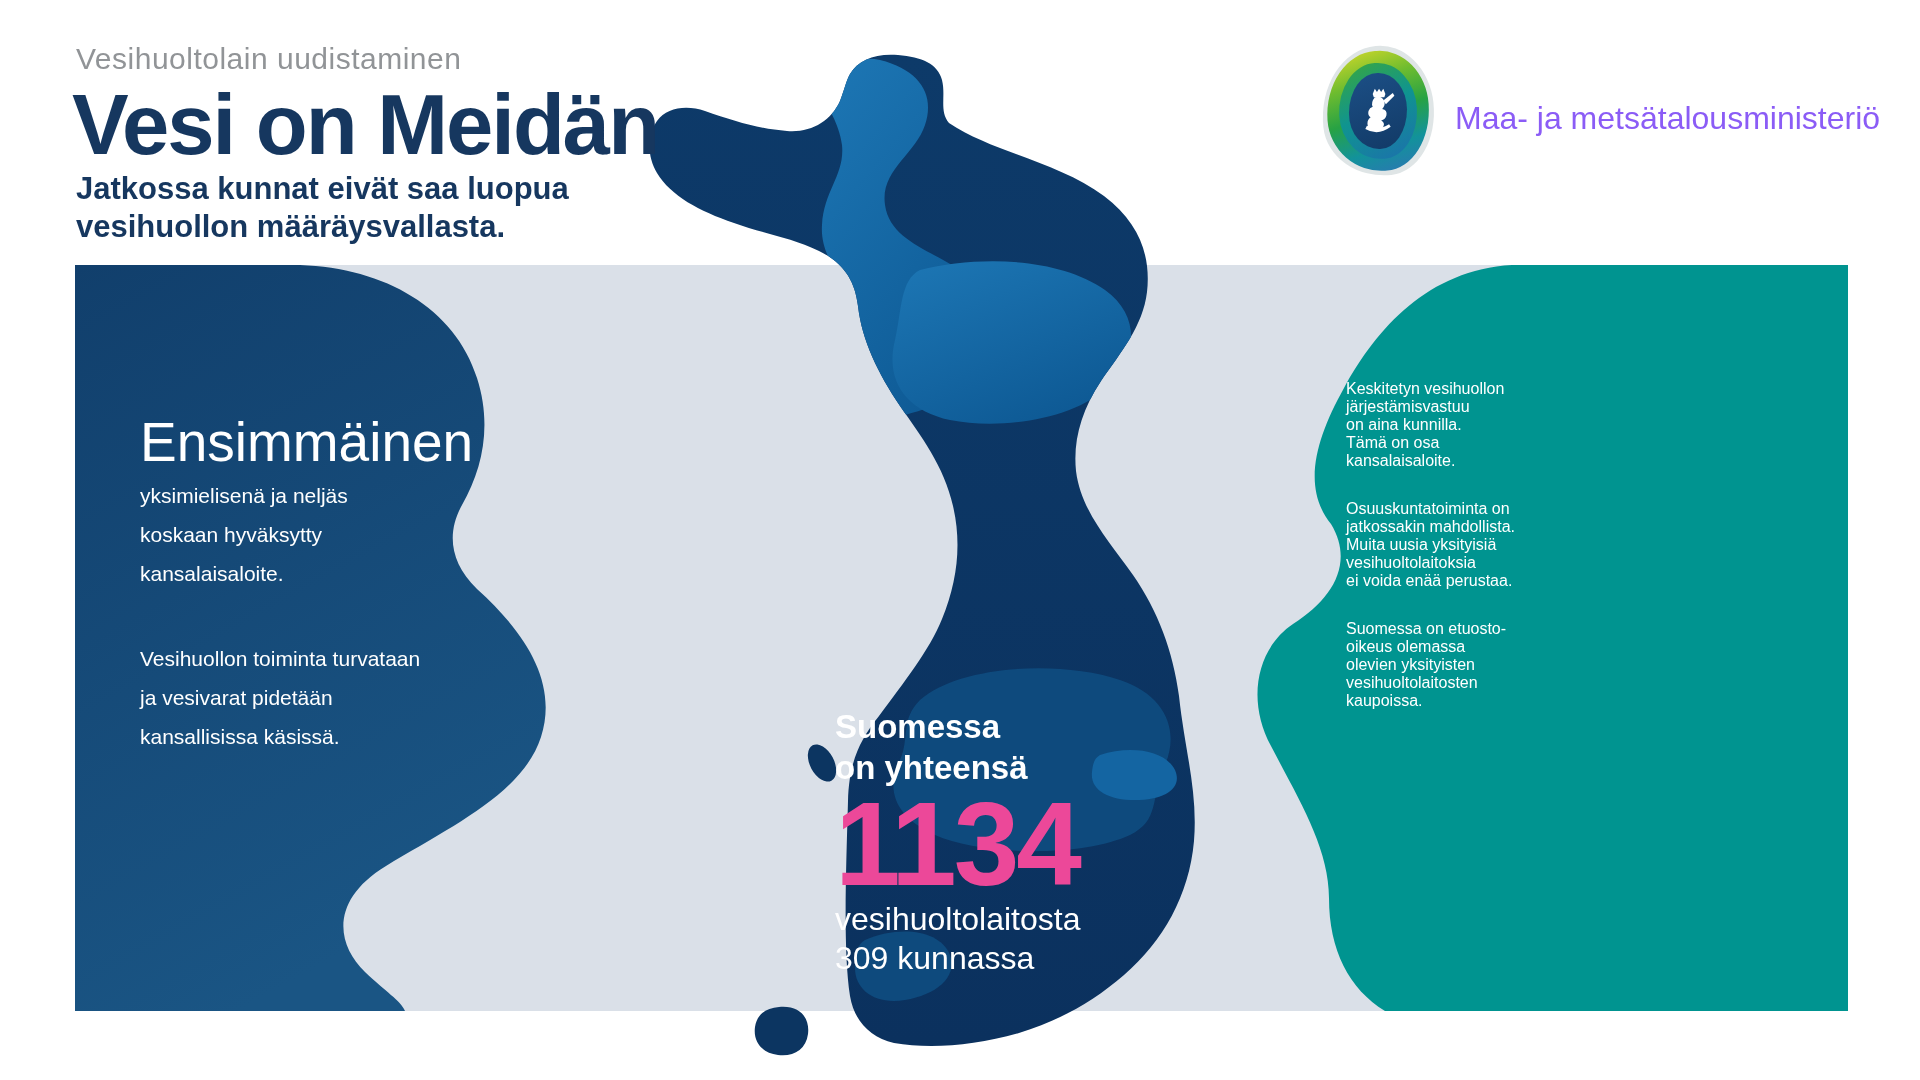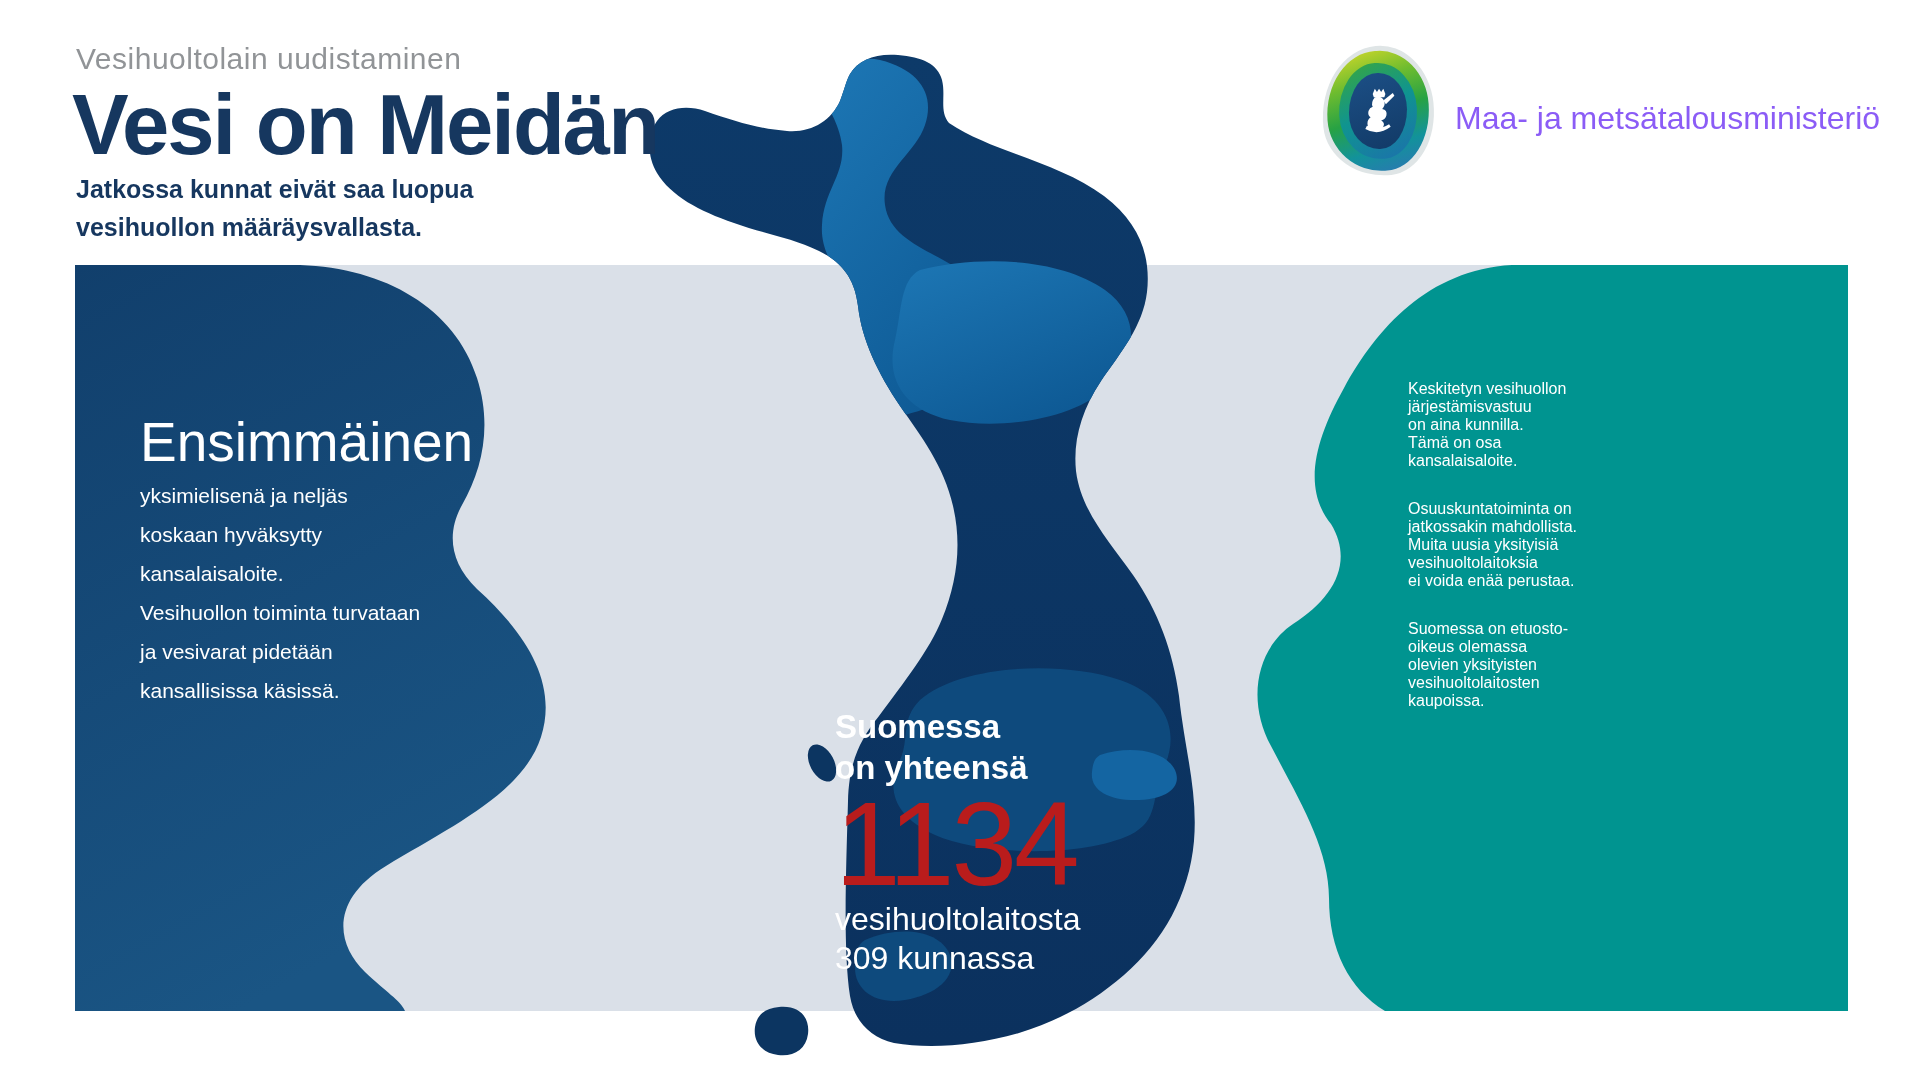--- a/index.html
+++ b/index.html
@@ -4,21 +4,21 @@
 <style>
   html,body{margin:0;padding:0;background:#fff;}
   #canvas{
     position:relative;width:1920px;height:1080px;overflow:hidden;background:#fff;
     font-family:"Liberation Sans","DejaVu Sans",sans-serif;
     padding-left:41px;
   }
   
   .topic{position:absolute;left:76px;top:42px;font-size:30px;color:#919497;letter-spacing:.5px;}
   .title{position:absolute;left:72px;top:76px;font-size:85px;font-weight:700;color:#16375f;letter-spacing:-2px;}
-  .subtitle{position:absolute;left:76px;top:170px;font-size:25px;font-weight:700;color:#16375f;line-height:38px;}
+  .subtitle{position:absolute;left:76px;top:170px;font-size:31px;font-weight:700;color:#16375f;line-height:38px;}
   
   .logo-wrap{position:absolute;left:1322px;top:46px;width:120px;height:140px;}
   .blob{position:absolute;}
   .blob-halo{left:0;top:0;width:112px;height:130px;background:#dfe5e6;
     border-radius:54% 46% 44% 56% / 58% 48% 52% 42%;transform:rotate(-6deg);}
   .blob-ring1{left:5px;top:5px;width:102px;height:120px;
     background:linear-gradient(165deg,#c9d62a 4%,#6ebc2f 28%,#27a244 52%,#12929b 76%,#2e74b5 100%);
     border-radius:52% 48% 46% 54% / 56% 48% 54% 46%;transform:rotate(-4deg);}
   .blob-ring2{left:17px;top:17px;width:78px;height:96px;
     background:linear-gradient(155deg,#3aa83c 0%,#0f9490 48%,#1d6fae 100%);
@@ -27,28 +27,28 @@
     background:linear-gradient(160deg,#1c4f86,#123a66);
     border-radius:50% 50% 47% 53% / 53% 49% 53% 47%;display:flex;align-items:center;justify-content:center;}
   .ministry{position:absolute;left:1455px;top:100px;font-size:32px;color:#8b5cf6;}
   
   .band{position:absolute;left:75px;top:265px;width:1773px;height:746px;background:#dae0e8;}
   .art{position:absolute;left:0;top:0;width:1920px;height:1080px;pointer-events:none;}
   
   .left-text{position:absolute;left:140px;top:414px;width:480px;color:#fff;}
   .left-headline{font-size:55px;font-weight:400;line-height:56px;margin-bottom:6px;}
   .left-sub div,.left-para div{font-size:21px;font-weight:400;line-height:39px;}
-  .left-para{}
+  .left-para{margin-top:46px;}
   
   .stat{position:absolute;left:835px;top:706px;width:320px;text-align:left;color:#fff;}
   .stat-intro div{font-size:33px;font-weight:700;line-height:41px;}
-  .stat-number{font-size:118px;font-weight:400;line-height:112px;letter-spacing:-3px;color:#b91c1c;}
+  .stat-number{font-size:118px;font-weight:700;line-height:112px;letter-spacing:-3px;color:#ec4899;}
   .stat-caption div{font-size:32px;font-weight:400;line-height:39px;}
   
-  .right-text{position:absolute;left:1408px;top:350px;width:410px;color:#fff;}
+  .right-text{position:absolute;left:1346px;top:350px;width:410px;color:#fff;}
   .right-text p{margin:0 0 30px 0;font-size:30px;line-height:39px;font-weight:400;}
 </style>
 </head>
 <body>
 
 <div id="canvas">
 
   <div class="band"></div>
 
   <svg class="art" viewBox="0 0 1920 1080" xmlns="http://www.w3.org/2000/svg">

